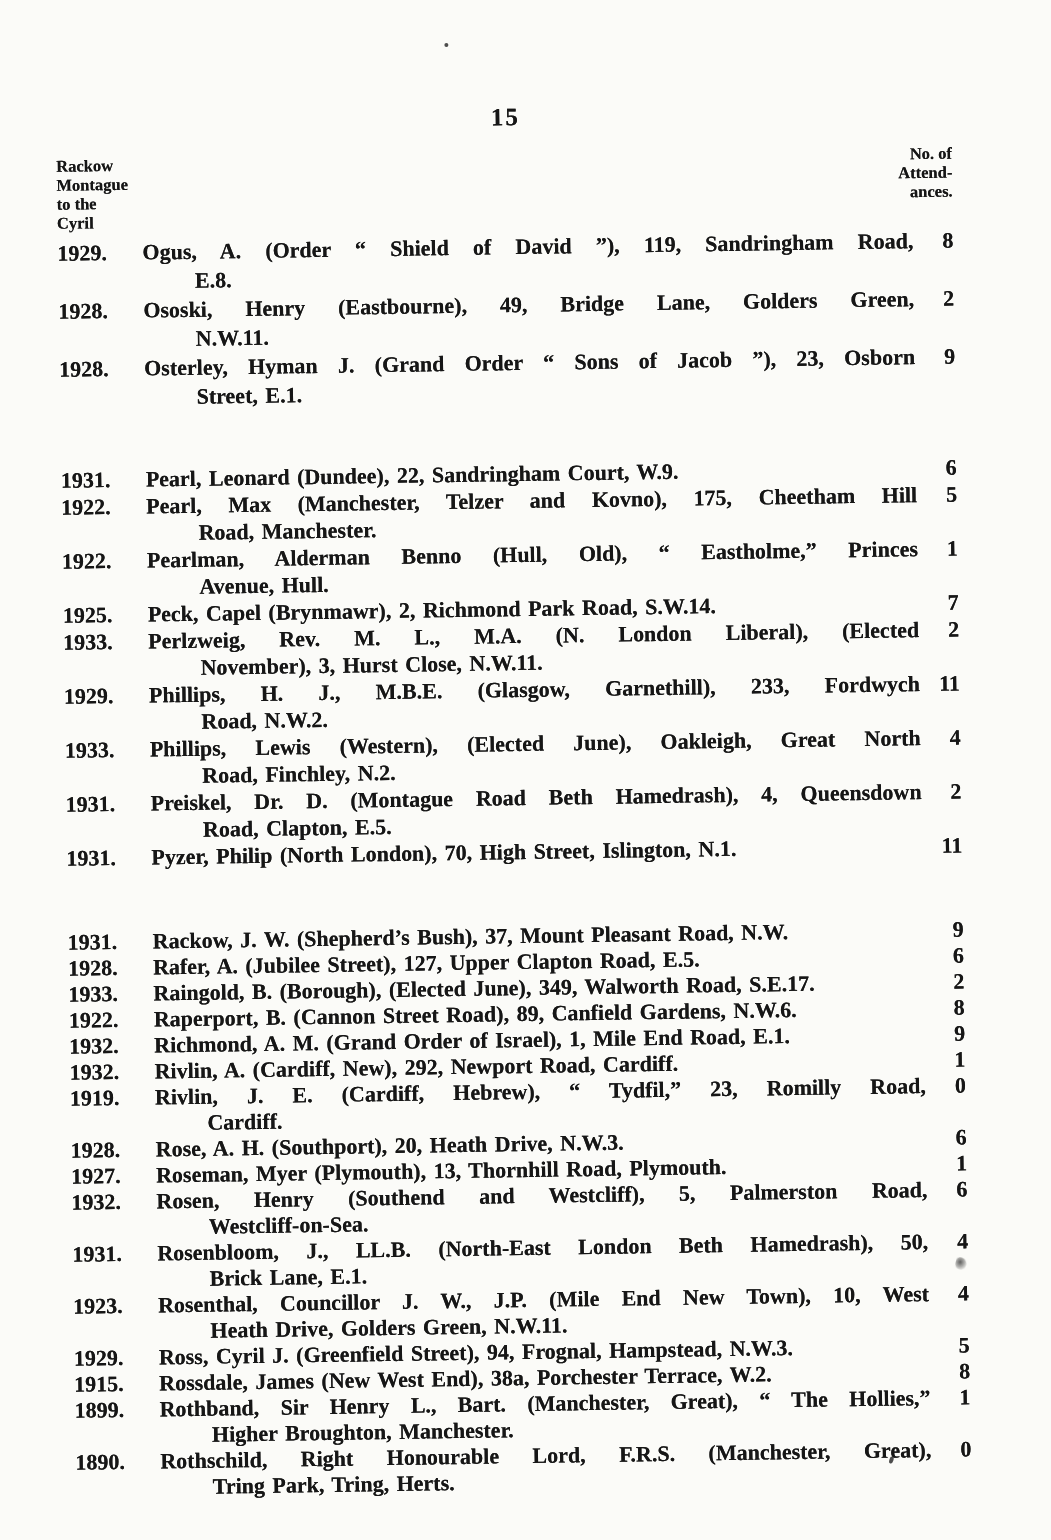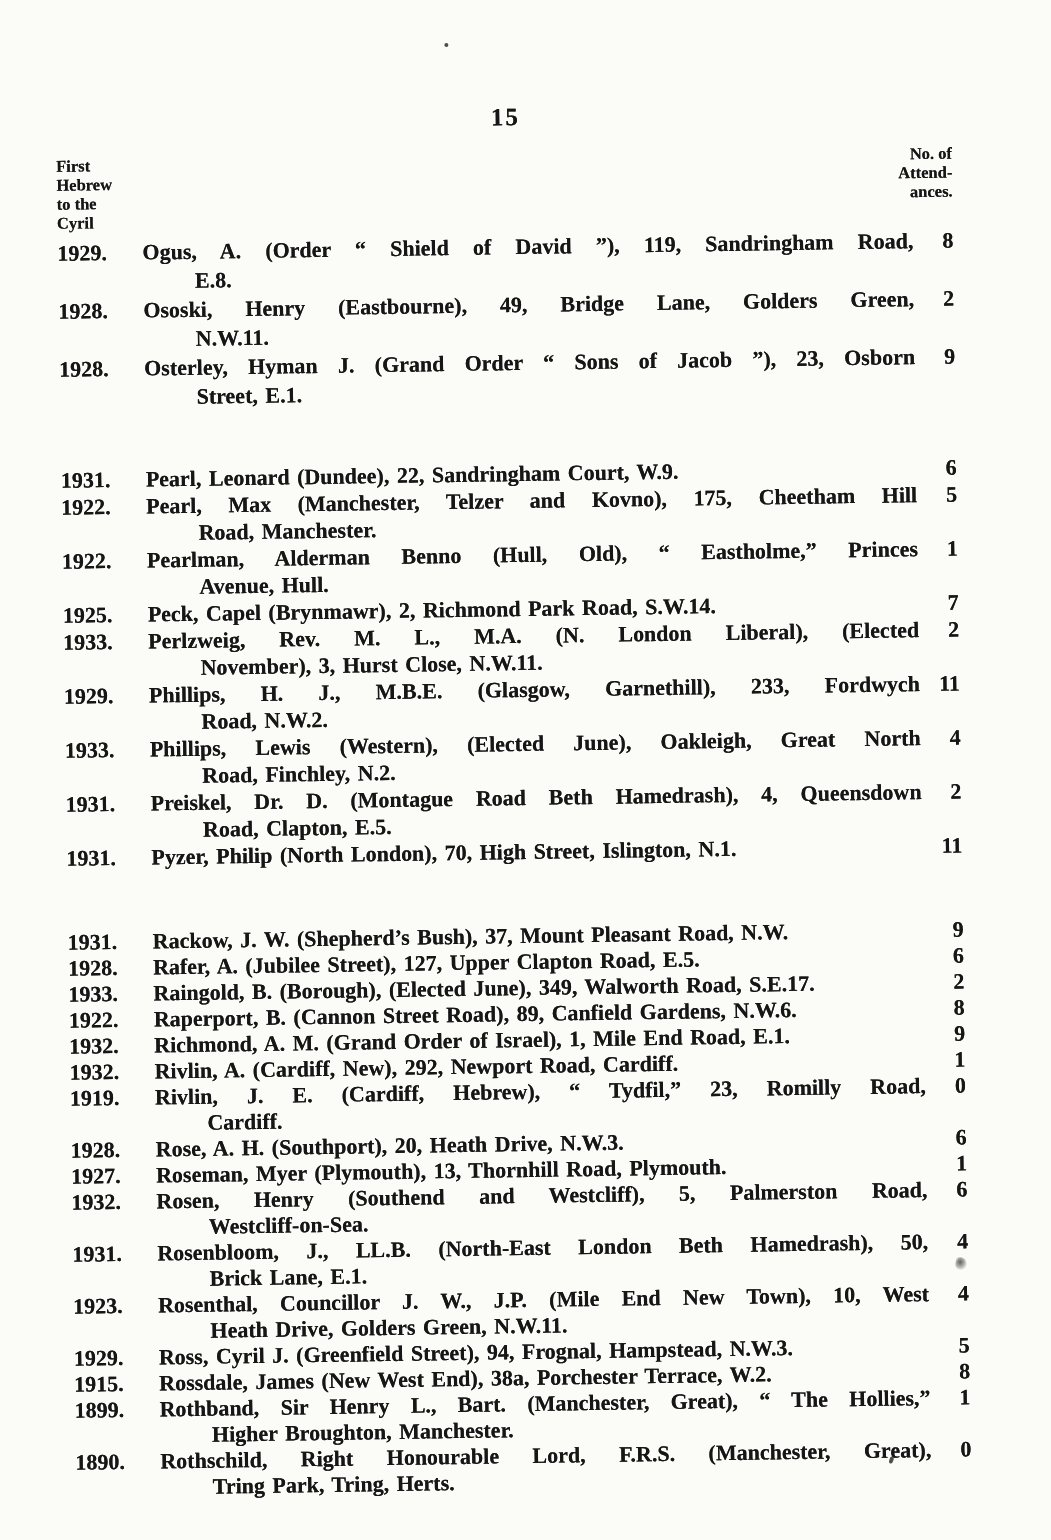--- a/index.html
+++ b/index.html
@@ -53,22 +53,22 @@
 
 <div class="page">
   <div class="tilt">
     <div class="speck s1"></div>
     <div class="speck s2"></div>
 
     <div class="pagenum">15</div>
 
     <div class="colheads">
       <div class="hl">
-        <div>First</div>
-        <div>Hebrew</div>
+        <div>Rackow</div>
+        <div>Montague</div>
         <div>to the</div>
         <div>Cyril</div>
       </div>
       <div class="hr">
         <div>No. of</div>
         <div>Attend-</div>
         <div>ances.</div>
       </div>
     </div>
 

